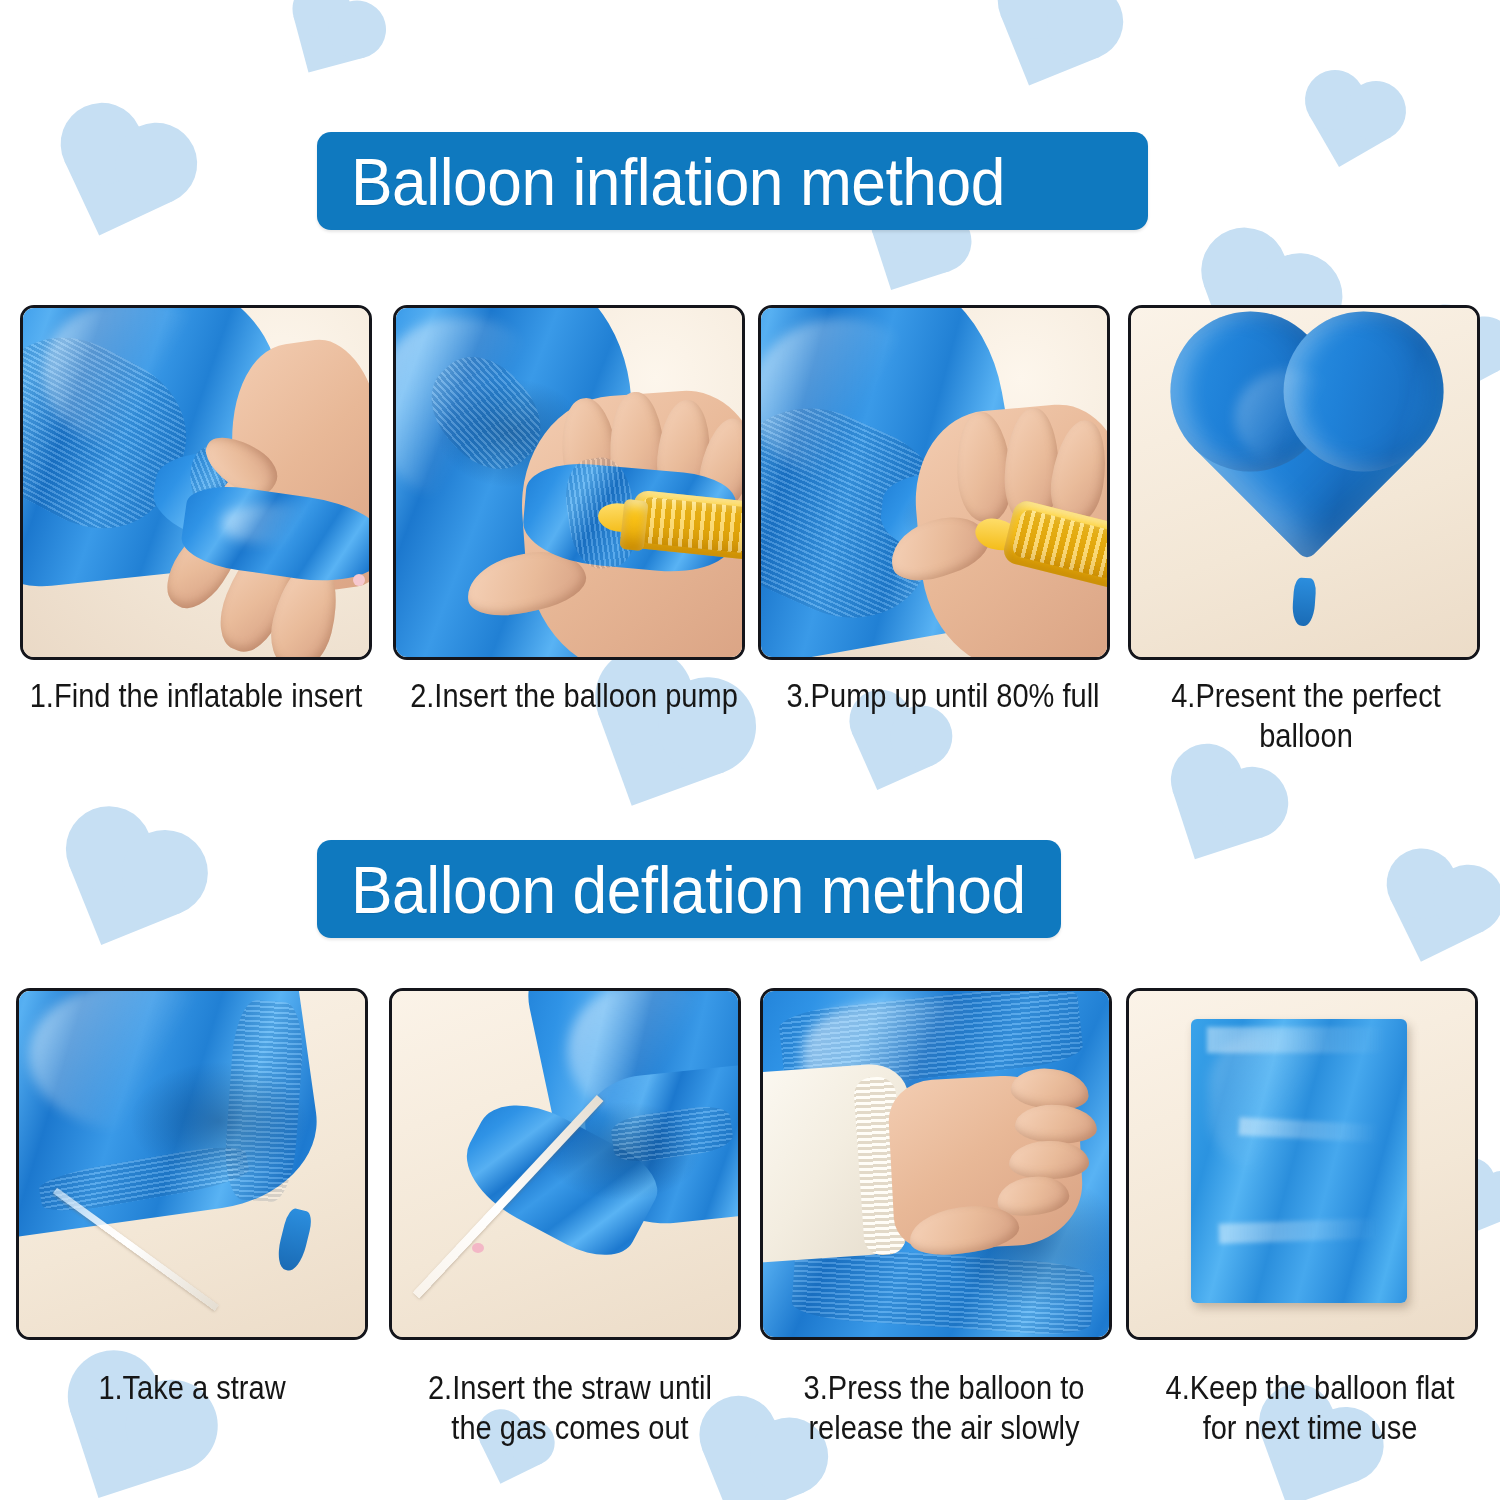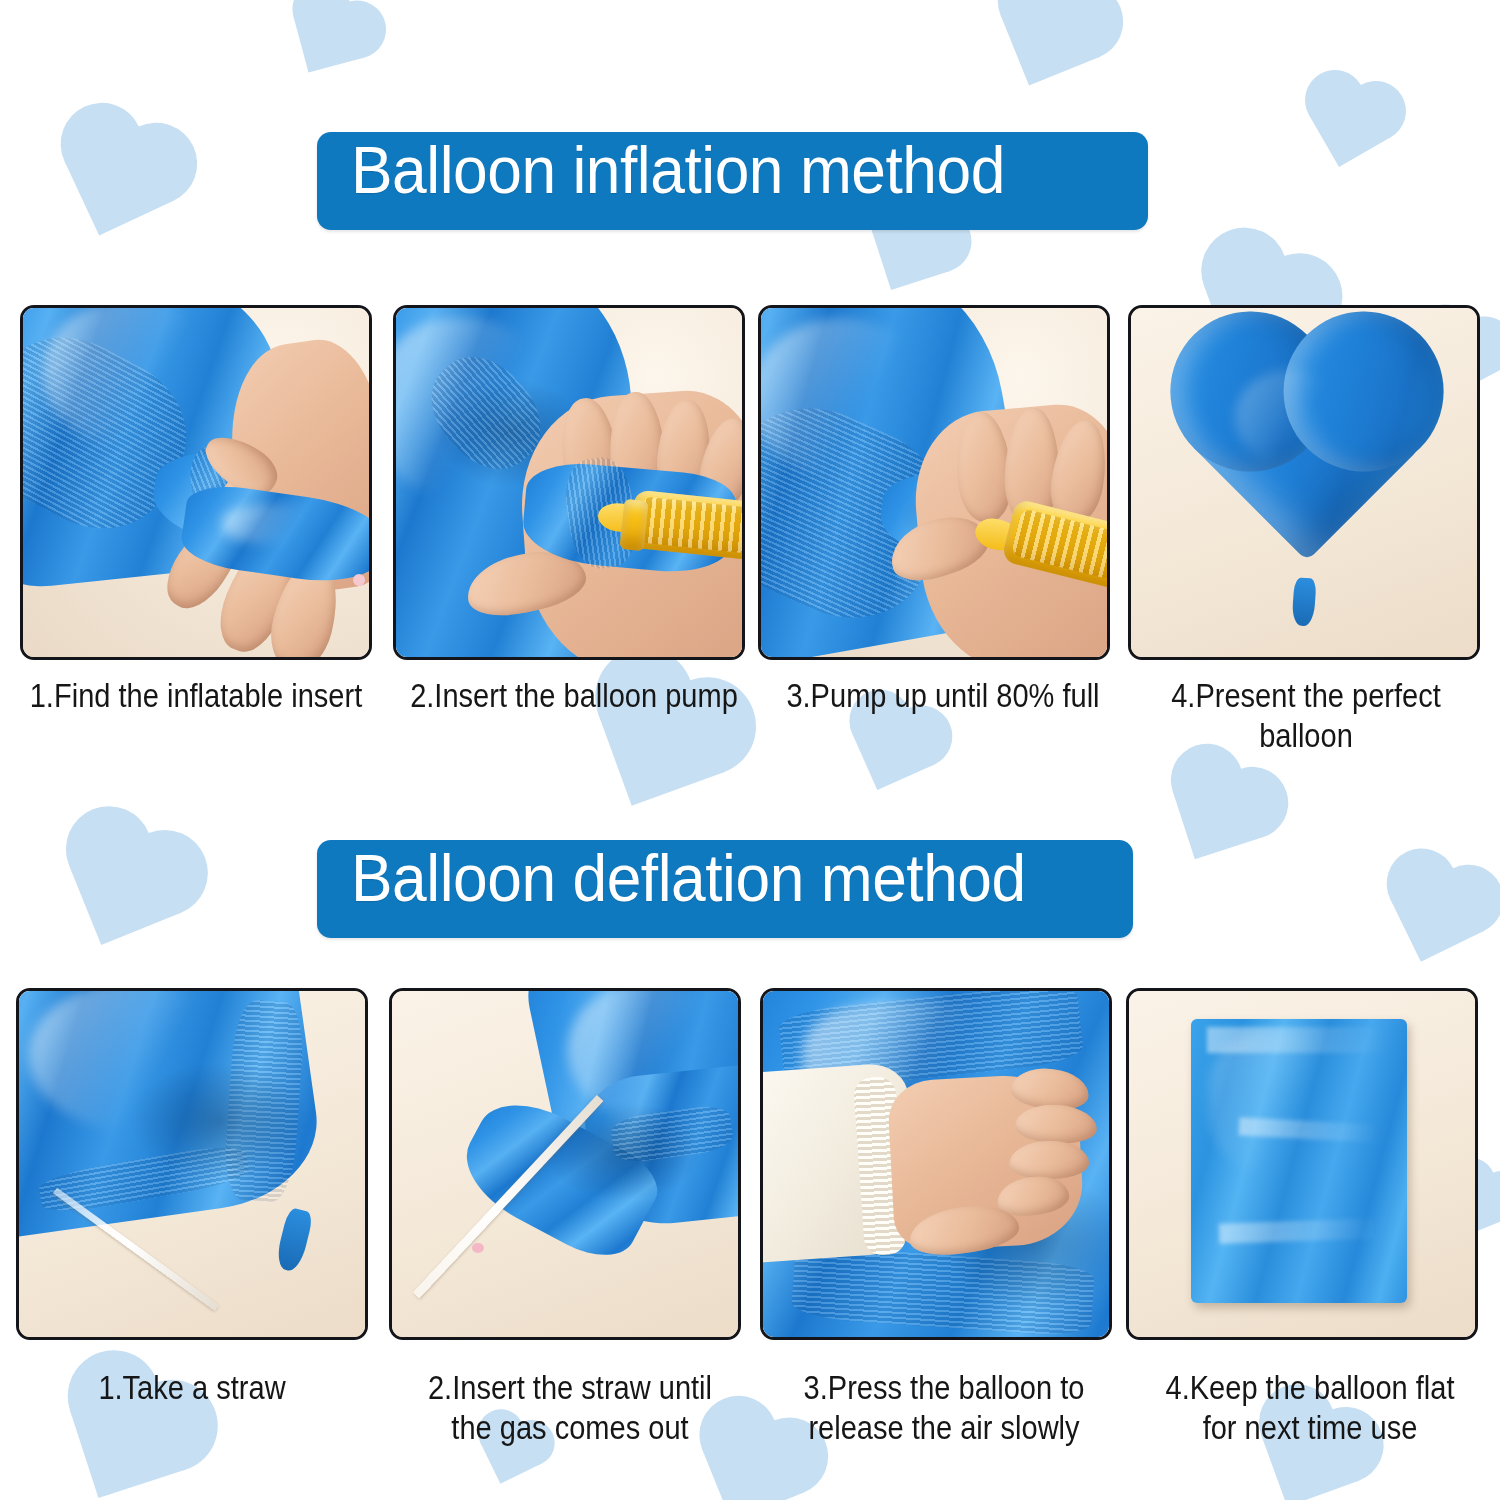--- a/index.html
+++ b/index.html
@@ -43,21 +43,21 @@
   .bg-heart::before { top: -50%; left: 0; }
   .bg-heart::after  { top: 0; left: 50%; }
 
   
   .banner {
     position: absolute;
     z-index: 3;
     background: #0f79bf;
     border-radius: 14px;
     display: flex;
-    align-items: flex-start;
+    align-items: center;
     padding: 4px 34px;
     box-shadow: 0 2px 3px rgba(0,0,0,.10);
   }
   .banner-text {
     color: #ffffff;
     font-family: "Liberation Sans", sans-serif;
     font-size: 67px;
     line-height: 1;
     letter-spacing: -0.5px;
     white-space: nowrap;
@@ -353,21 +353,21 @@
   <div class="panel" style="left:1128px; top:305px; width:352px; height:355px;">
     <div class="scene">
       <div class="bg-cream-flat"></div>
       <div class="heart-balloon" style="left:96px; top:60px; width:160px; height:160px;"></div>
       <div class="neck" style="left:162px; top:270px; width:22px; height:48px; transform: rotate(4deg);"></div>
       <div class="sheen" style="left:104px; top:62px; width:110px; height:96px; border-radius:50%; opacity:.55;"></div>
     </div>
   </div>
   <div class="caption" style="left:1112px; top:676px; width:388px;">4.Present the perfect balloon</div>
 
-  <div class="banner" style="left:317px; top:840px; width:816px; height:98px;">
+  <div class="banner" style="left:317px; top:840px; width:744px; height:98px;">
     <span class="banner-text">Balloon deflation method</span>
   </div>
 
   <div class="panel" style="left:16px; top:988px; width:352px; height:352px;">
     <div class="scene">
       <div class="bg-cream-flat"></div>
       <div class="foil" style="left:-90px; top:-60px; width:380px; height:290px;
            border-radius: 18% 22% 28% 18%; transform: rotate(-8deg);"></div>
       <div class="foil-ribs" style="left:210px; top:10px; width:70px; height:200px;
            transform: rotate(4deg); border-radius:30%;"></div>

